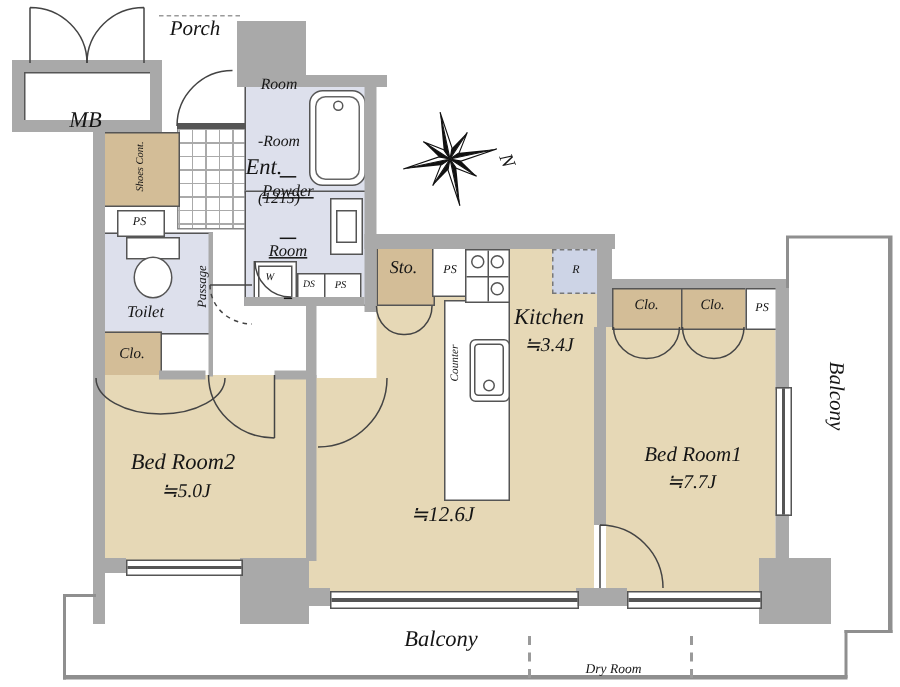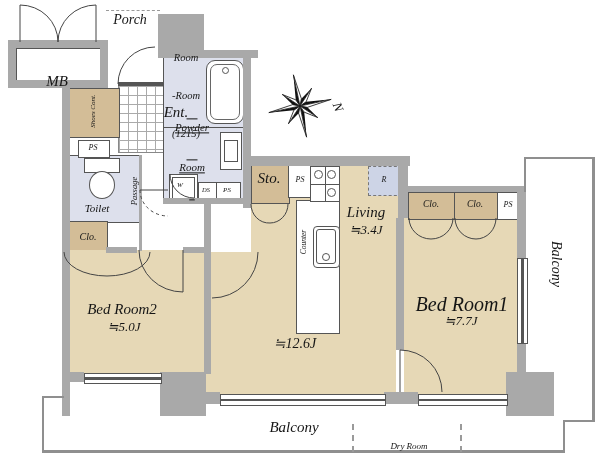--- a/index.html
+++ b/index.html
@@ -181,30 +181,30 @@
     <div>Powder</div>
     <div>Room</div>
   </div>
   <div class="lbl" style="left:97px;top:209px;font-size:11px;">Toilet</div>
   <div class="lblvu" style="left:134px;top:191px;font-size:8.5px;">Passage</div>
   <div class="lbl" style="left:88px;top:237px;font-size:10px;">Clo.</div>
   <div class="lbl" style="left:180px;top:185px;font-size:7px;">W</div>
   <div class="lbl" style="left:206px;top:190px;font-size:6.5px;">DS</div>
   <div class="lbl" style="left:227px;top:190px;font-size:7px;">PS</div>
   <div class="lbl" style="left:93px;top:148px;font-size:8px;">PS</div>
-  <div class="lbl" style="left:269px;top:178px;font-size:15px;font-style:italic;">Sto.</div>
+  <div class="lbl" style="left:269px;top:178px;font-size:12px;font-style:italic;">Sto.</div>
   <div class="lbl" style="left:300px;top:180px;font-size:8px;">PS</div>
   <div class="lblvu" style="left:303px;top:242px;font-size:7.5px;">Counter</div>
-  <div class="lbl" style="left:366px;top:212px;font-size:15px;">Living</div>
+  <div class="lbl" style="left:366px;top:212px;font-size:15px;">Kitchen</div>
   <div class="lbl" style="left:366px;top:230px;font-size:13px;">≒3.4J</div>
   <div class="lbl" style="left:384px;top:180px;font-size:8px;">R</div>
   <div class="lbl" style="left:431px;top:205px;font-size:9.5px;">Clo.</div>
   <div class="lbl" style="left:475px;top:205px;font-size:9.5px;">Clo.</div>
   <div class="lbl" style="left:508px;top:205px;font-size:8px;">PS</div>
-  <div class="lbl" style="left:462px;top:304px;font-size:20px;font-family:Liberation Serif, serif;">Bed Room1</div>
+  <div class="lbl" style="left:462px;top:304px;font-size:14px;font-family:Liberation Serif, serif;">Bed Room1</div>
   <div class="lbl" style="left:461px;top:321px;font-size:13px;">≒7.7J</div>
   <div class="lbl" style="left:122px;top:309px;font-size:15px;">Bed Room2</div>
   <div class="lbl" style="left:124px;top:327px;font-size:13px;">≒5.0J</div>
   <div class="lbl" style="left:295px;top:344px;font-size:14px;">≒12.6J</div>
   <div class="lbl" style="left:294px;top:427px;font-size:15px;">Balcony</div>
   <div class="lbl" style="left:409px;top:446px;font-size:9px;">Dry Room</div>
   <div class="lblv" style="left:556px;top:264px;font-size:14px;">Balcony</div>
   <div class="lbl" style="left:338px;top:107px;font-size:13px;transform:translate(-50%,-50%) rotate(68deg);">N</div>
 
 </div>

